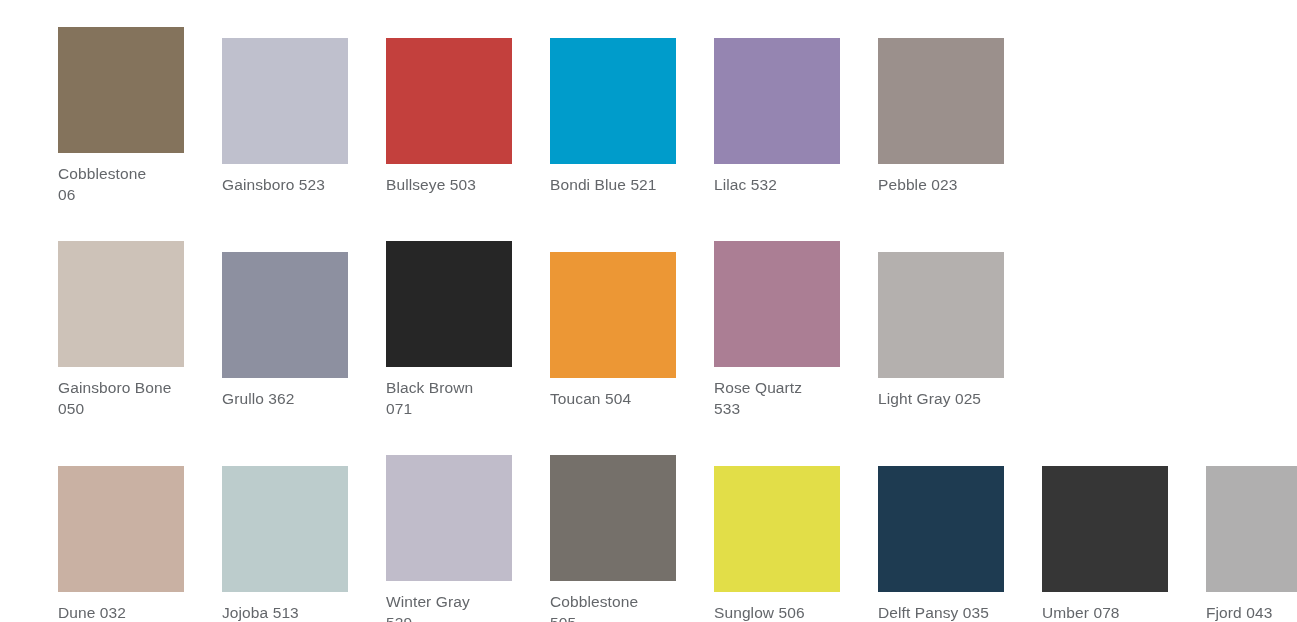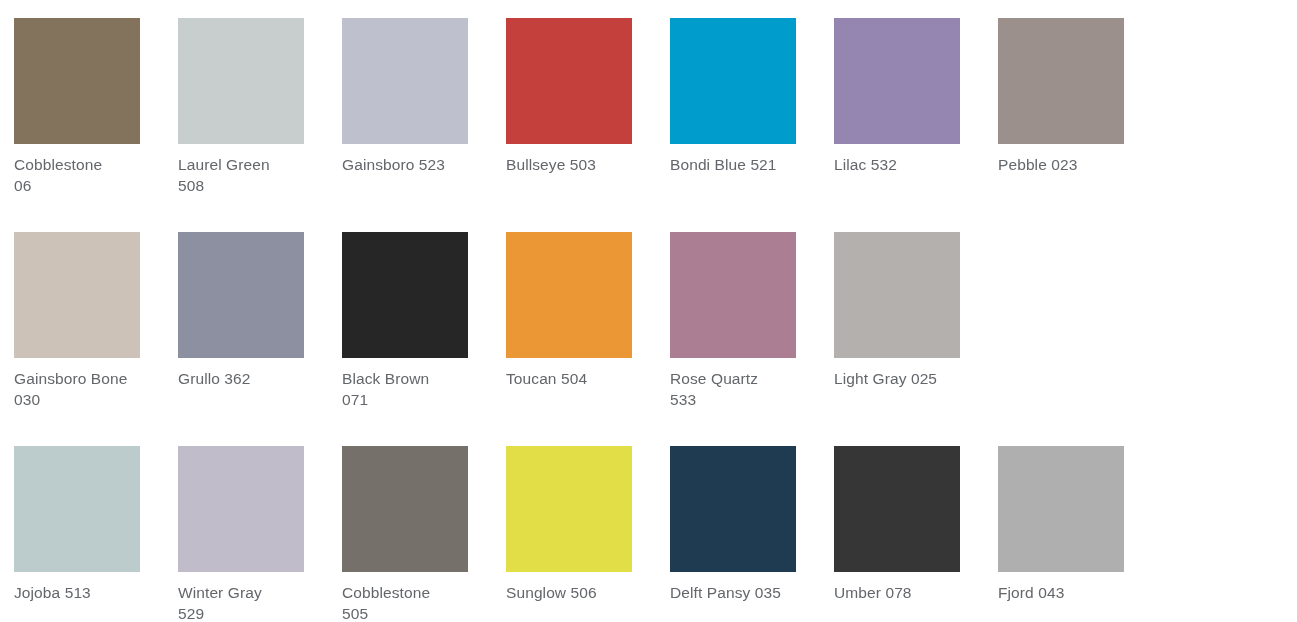--- a/index.html
+++ b/index.html
@@ -19,22 +19,23 @@
     position: relative;
     width: 1297px;
     height: 622px;
     padding: 0;
     margin: 0;
   }
 
   .swatch-row {
     display: flex;
     flex-direction: row;
-    align-items: flex-start;
+    align-items: center;
     height: 214px;
+    margin-left: 44px;
   }
 
   .swatch-cell {
     width: 164px;
     flex: 0 0 164px;
     box-sizing: border-box;
     padding-left: 14px;
     padding-top: 18px;
   }
 
@@ -59,24 +60,20 @@
 </head>
 <body>
 
 <div id="swatch-grid">
     <div class="swatch-row">
       <div class="swatch-cell">
         <div class="swatch-chip" title="Cobblestone 06" style="background: rgb(132, 115, 92);"></div>
         <div class="swatch-label"><span>Cobblestone</span><br><span>06</span></div>
       </div>
       <div class="swatch-cell">
-        <div class="swatch-chip" title="Laurel Green 508" style="background: rgb(199, 206, 205);"></div>
-        <div class="swatch-label"><span>Laurel Green</span><br><span>508</span></div>
-      </div>
-      <div class="swatch-cell">
         <div class="swatch-chip" title="Gainsboro 523" style="background: rgb(191, 192, 205);"></div>
         <div class="swatch-label"><span>Gainsboro 523</span></div>
       </div>
       <div class="swatch-cell">
         <div class="swatch-chip" title="Bullseye 503" style="background: rgb(195, 64, 61);"></div>
         <div class="swatch-label"><span>Bullseye 503</span></div>
       </div>
       <div class="swatch-cell">
         <div class="swatch-chip" title="Bondi Blue 521" style="background: rgb(0, 156, 203);"></div>
         <div class="swatch-label"><span>Bondi Blue 521</span></div>
@@ -86,21 +83,21 @@
         <div class="swatch-label"><span>Lilac 532</span></div>
       </div>
       <div class="swatch-cell">
         <div class="swatch-chip" title="Pebble 023" style="background: rgb(155, 144, 140);"></div>
         <div class="swatch-label"><span>Pebble 023</span></div>
       </div>
     </div>
     <div class="swatch-row">
       <div class="swatch-cell">
         <div class="swatch-chip" title="Meridian Bone 030" style="background: rgb(205, 194, 184);"></div>
-        <div class="swatch-label"><span>Gainsboro Bone</span><br><span>030</span></div>
+        <div class="swatch-label"><span>Gainsboro Bone</span><br><span>050</span></div>
       </div>
       <div class="swatch-cell">
         <div class="swatch-chip" title="Grullo 524" style="background: rgb(141, 144, 160);"></div>
         <div class="swatch-label"><span>Grullo 362</span></div>
       </div>
       <div class="swatch-cell">
         <div class="swatch-chip" title="Black Brown 071" style="background: rgb(38, 38, 38);"></div>
         <div class="swatch-label"><span>Black Brown</span><br><span>071</span></div>
       </div>
       <div class="swatch-cell">
@@ -110,20 +107,24 @@
       <div class="swatch-cell">
         <div class="swatch-chip" title="Rose Quartz 533" style="background: rgb(171, 126, 148);"></div>
         <div class="swatch-label"><span>Rose Quartz</span><br><span>533</span></div>
       </div>
       <div class="swatch-cell">
         <div class="swatch-chip" title="Light Gray 025" style="background: rgb(180, 176, 174);"></div>
         <div class="swatch-label"><span>Light Gray 025</span></div>
       </div>
     </div>
     <div class="swatch-row">
+      <div class="swatch-cell">
+        <div class="swatch-chip" title="Dune 032" style="background: rgb(201, 177, 163);"></div>
+        <div class="swatch-label"><span>Dune 032</span></div>
+      </div>
       <div class="swatch-cell">
         <div class="swatch-chip" title="Jojoba 513" style="background: rgb(188, 204, 204);"></div>
         <div class="swatch-label"><span>Jojoba 513</span></div>
       </div>
       <div class="swatch-cell">
         <div class="swatch-chip" title="Winter Gray 529" style="background: rgb(192, 188, 202);"></div>
         <div class="swatch-label"><span>Winter Gray</span><br><span>529</span></div>
       </div>
       <div class="swatch-cell">
         <div class="swatch-chip" title="Camouflage 505" style="background: rgb(117, 112, 106);"></div>

